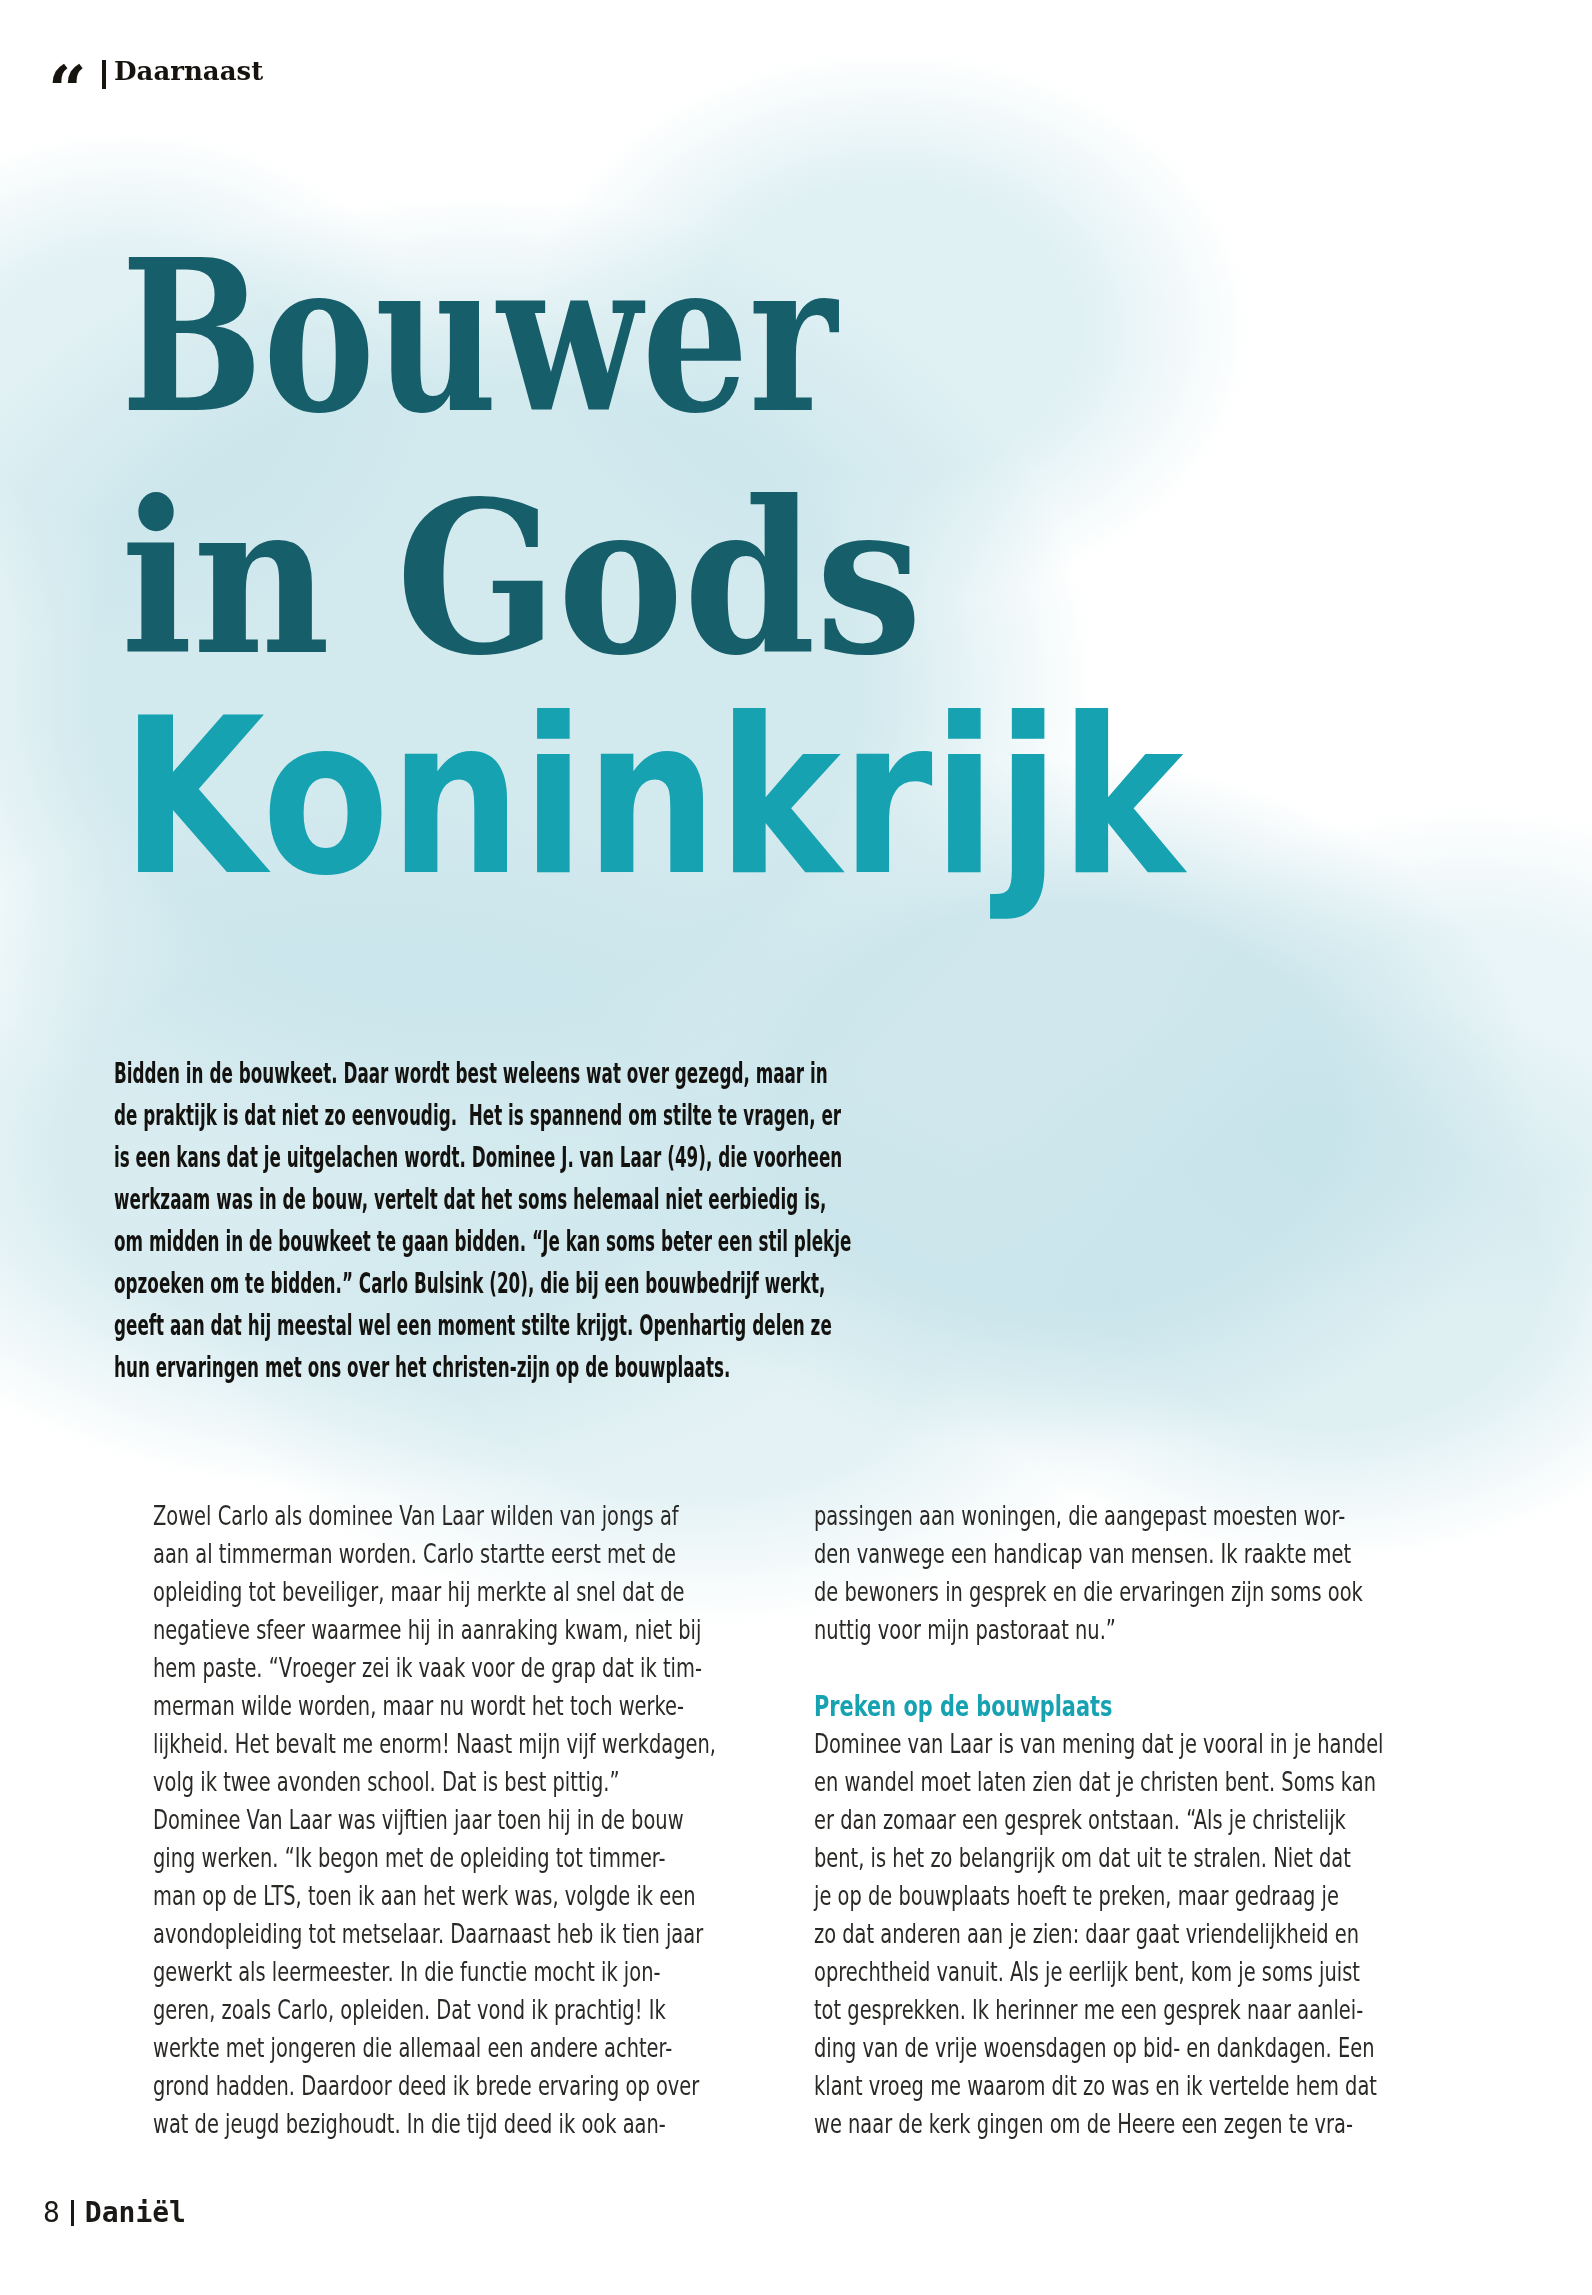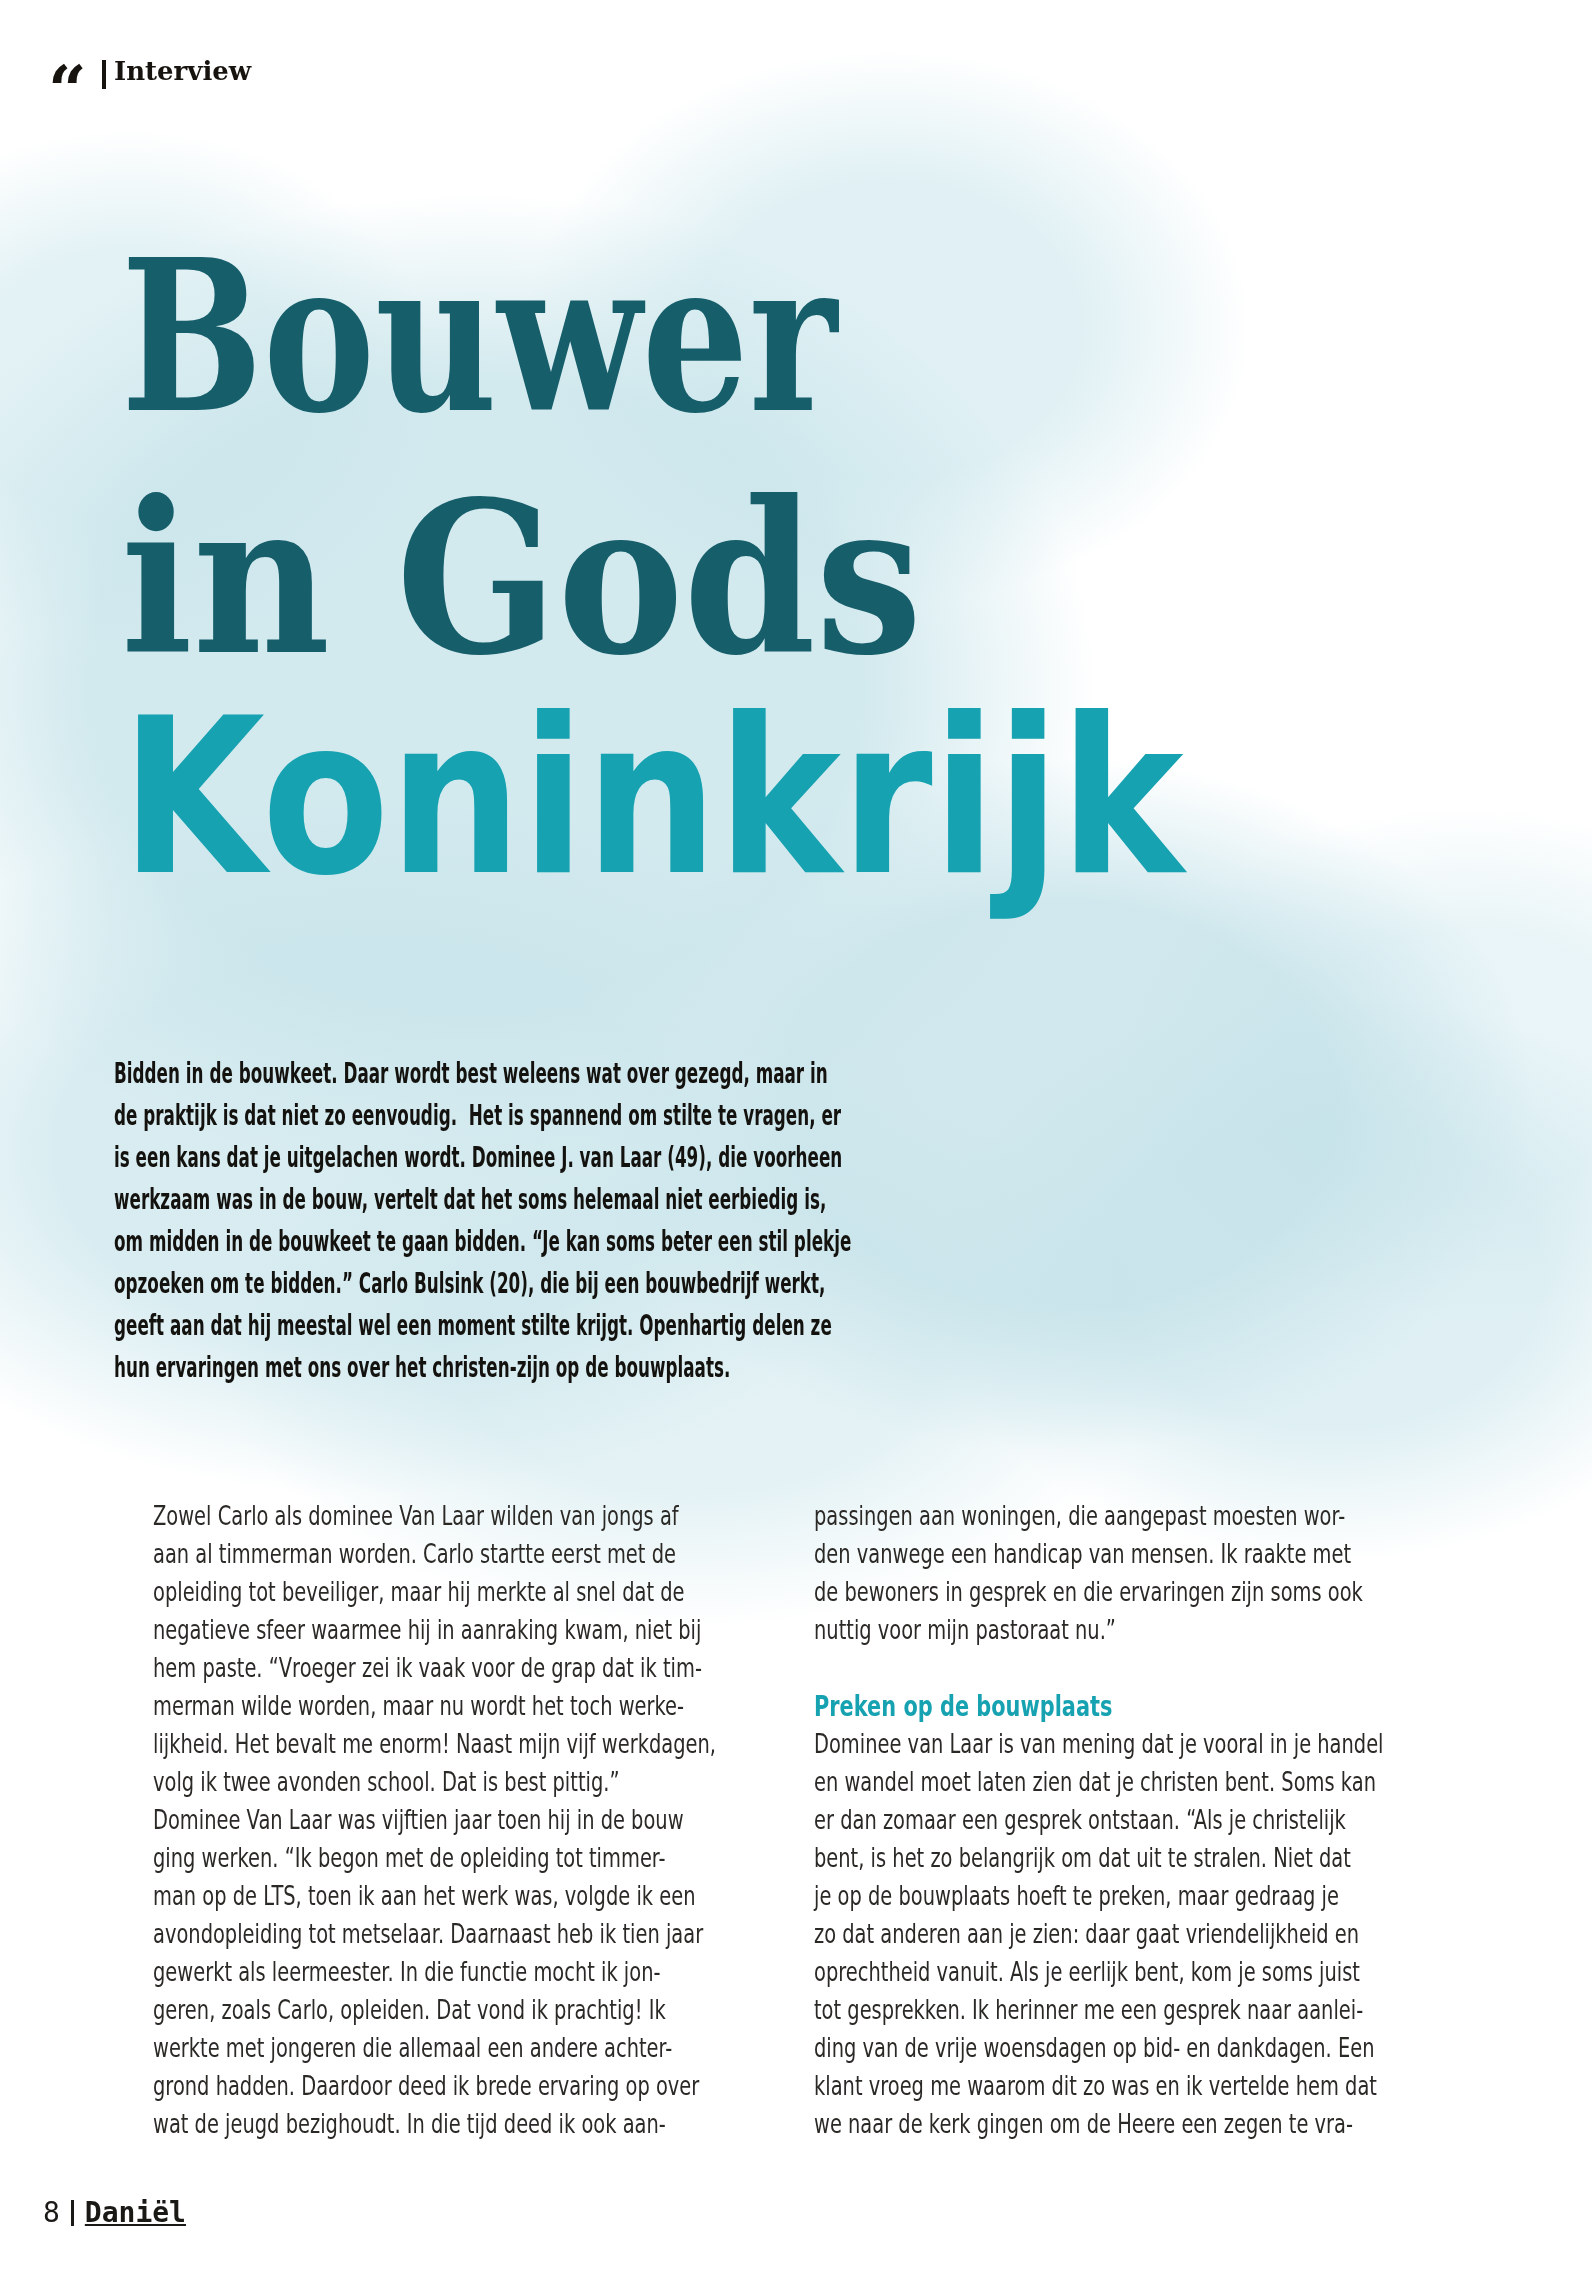--- a/index.html
+++ b/index.html
@@ -80,33 +80,33 @@
   .tline { white-space:pre; }
   
   .footer {
     position:absolute; left:43px; top:2196px;
     display:flex; align-items:center; gap:11.2px;
     font-family:"DejaVu Sans Mono", monospace;
     font-size:28px; color:#1b1916;
   }
   .footer .num { font-weight:normal; }
   .footer .bar { width:2.6px; height:26px; background:#1b1916; }
-  .footer .mag { font-weight:bold;text-decoration:underline; }
+  .footer .mag { font-weight:bold; }
 </style>
 </head>
 <body>
 
 <div class="page">
 
   <div class="wash"></div>
 
   <div>
     <span class="hdr-quote">“</span>
     <span class="hdr-bar"></span>
-    <span class="hdr-label">Interview</span>
+    <span class="hdr-label">Daarnaast</span>
   </div>
 
   <div class="title-line title-1">Bouwer</div>
   <div class="title-line title-2">in Gods</div>
   <div class="title-line title-3">Koninkrijk</div>
 
   <div class="intro">
       <div class="tline">Bidden in de bouwkeet. Daar wordt best weleens wat over gezegd, maar in</div>
       <div class="tline">de praktijk is dat niet zo eenvoudig.  Het is spannend om stilte te vragen, er</div>
       <div class="tline">is een kans dat je uitgelachen wordt. Dominee J. van Laar (49), die voorheen</div>

